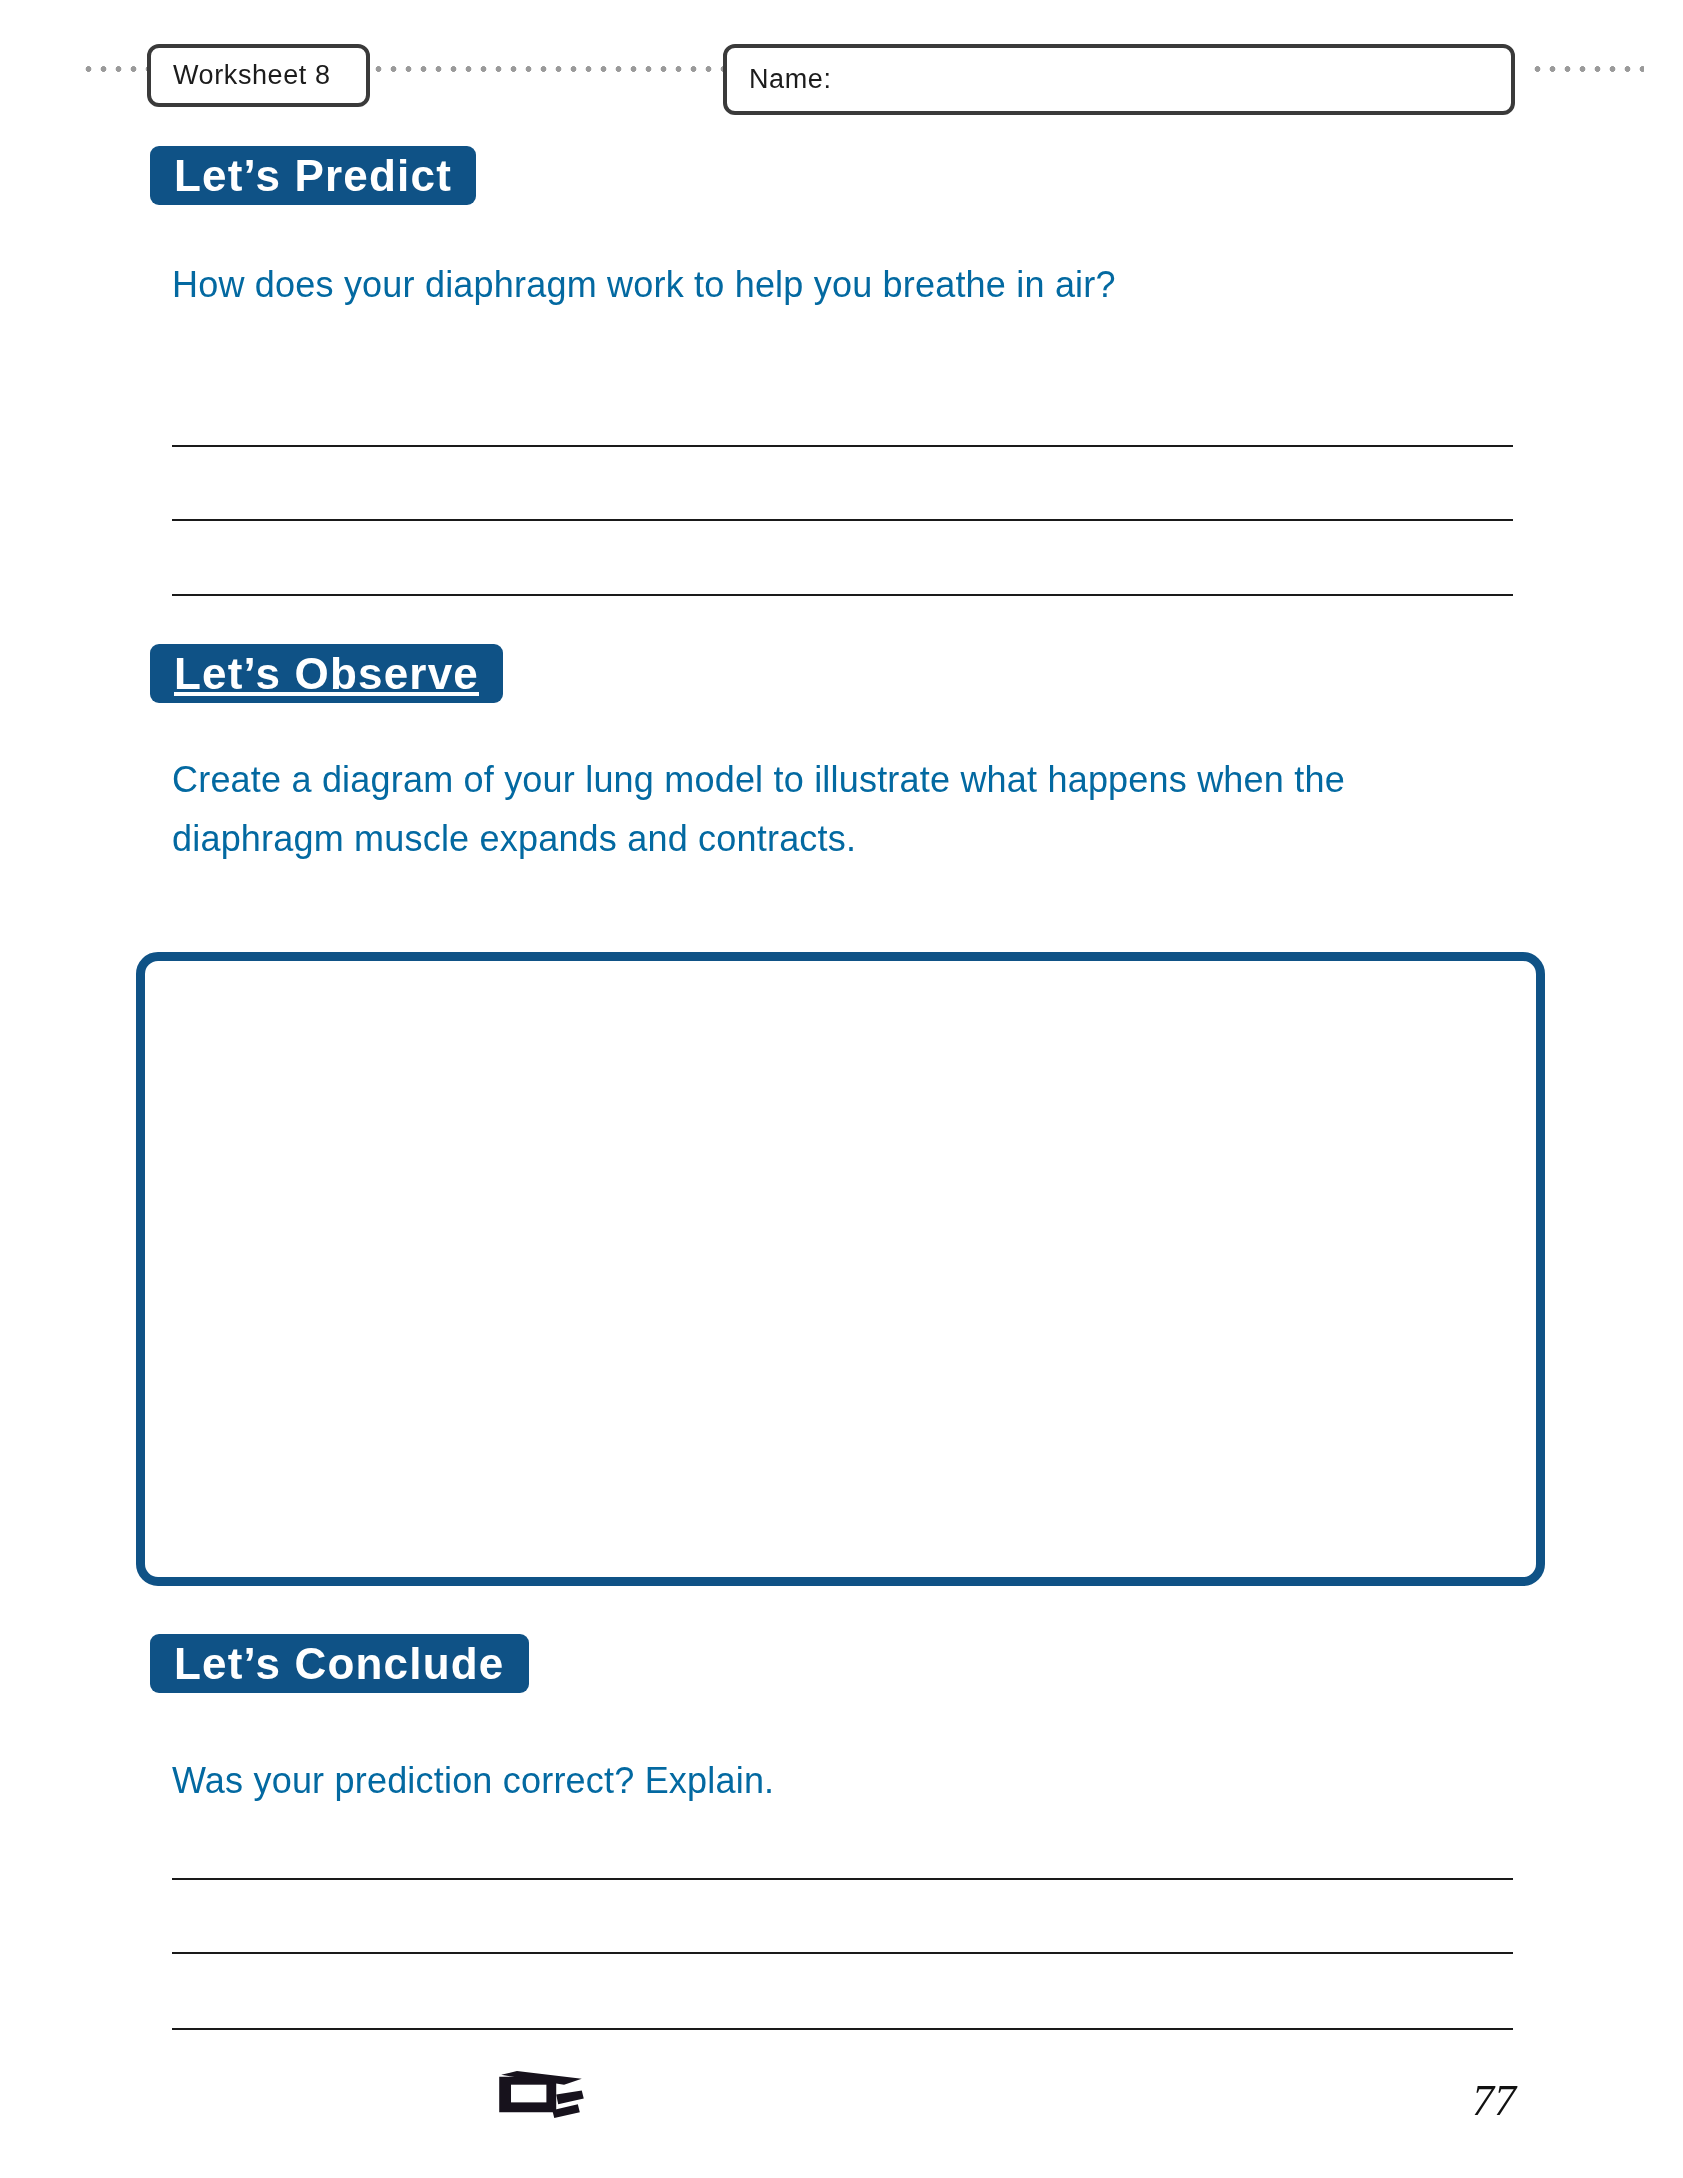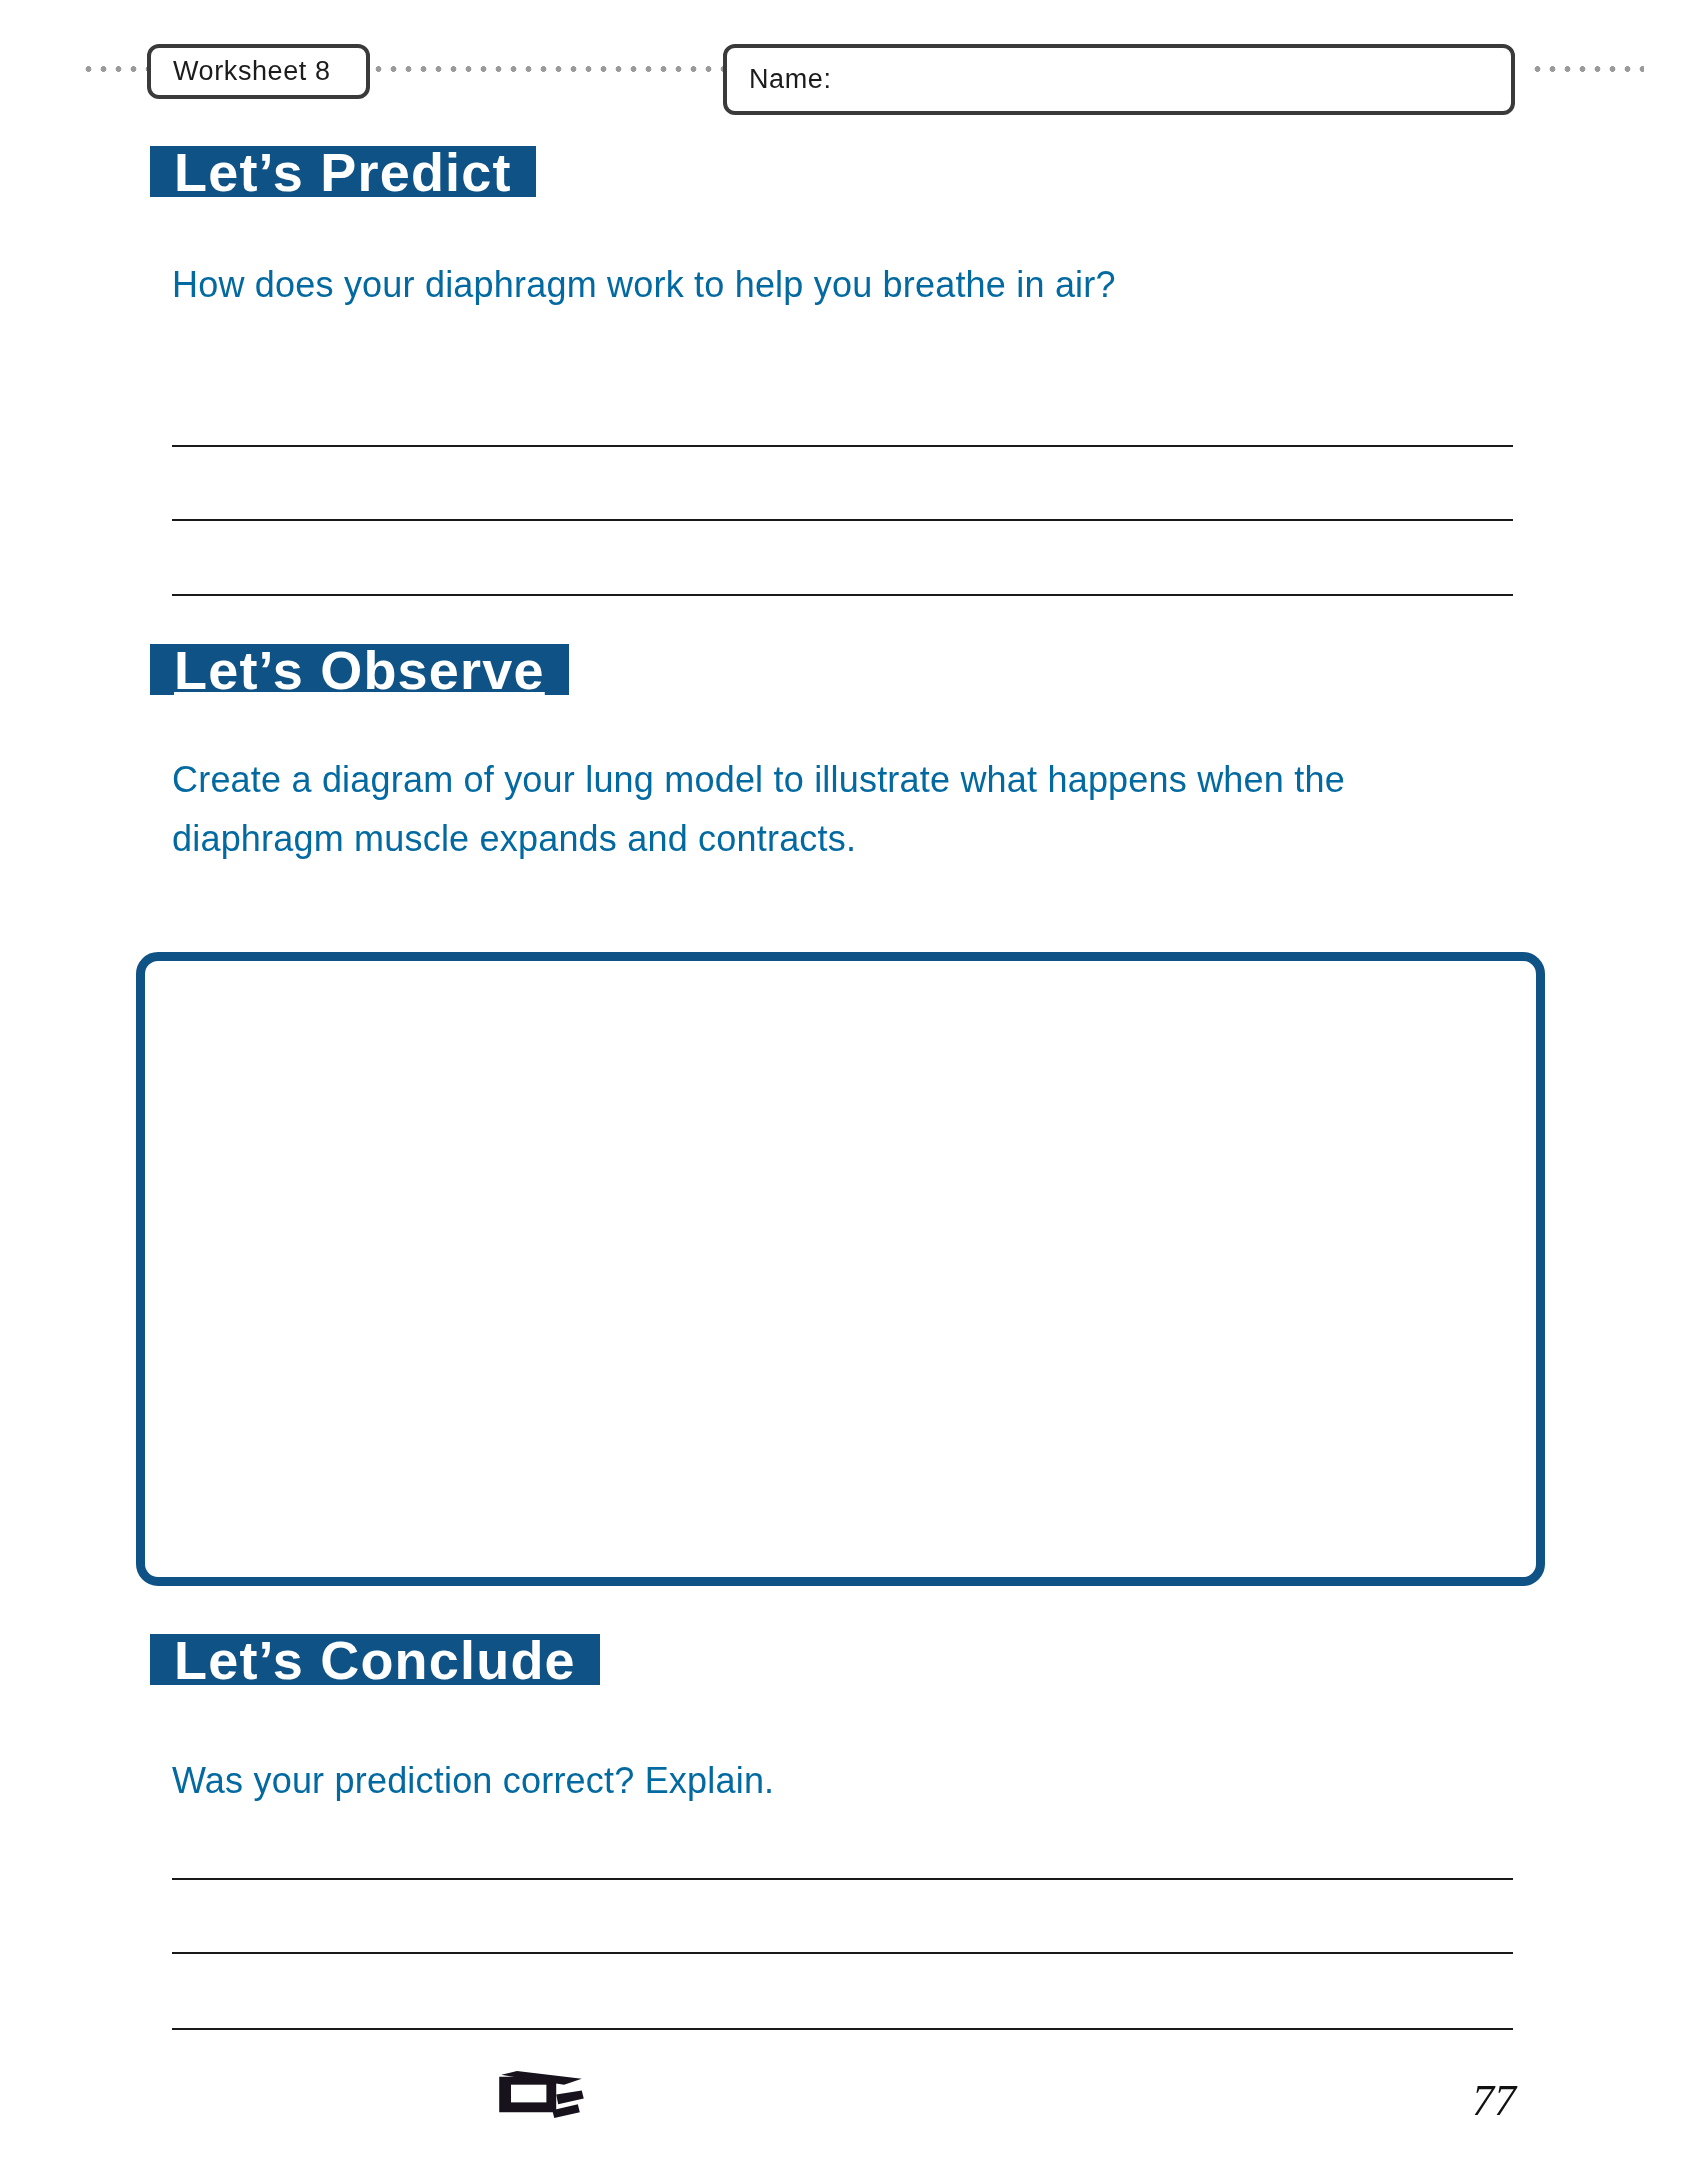--- a/index.html
+++ b/index.html
@@ -42,21 +42,21 @@
     border-radius: 12px;
     background: #ffffff;
     box-sizing: border-box;
     display: flex;
     align-items: center;
   }
   .worksheet-box {
     left: 147px;
     top: 44px;
     width: 223px;
-    height: 55px;
+    height: 63px;
   }
   .name-box {
     left: 723px;
     top: 44px;
     width: 792px;
     height: 71px;
   }
   .field-text {
     font-family: "Liberation Sans", sans-serif;
     font-size: 27px;
@@ -64,31 +64,31 @@
     color: #1c1c1c;
     letter-spacing: 0.6px;
     padding-left: 22px;
     white-space: nowrap;
   }
 
   
   .badge {
     position: absolute;
     background: #0f5286;
-    border-radius: 0;
+    border-radius: 9px;
     color: #ffffff;
     font-family: "Liberation Sans", sans-serif;
-    font-size: 54px;
+    font-size: 44px;
     font-weight: bold;
     letter-spacing: 1.2px;
     display: flex;
     align-items: center;
     padding: 0 24px;
     box-sizing: border-box;
-    height: 51px;
+    height: 59px;
     white-space: nowrap;
   }
   .badge-predict  { left: 150px; top: 146px; }
   .badge-observe  { left: 150px; top: 644px; text-decoration: underline; }
   .badge-conclude { left: 150px; top: 1634px; }
 
   
   .prompt {
     position: absolute;
     font-family: "Liberation Sans", sans-serif;

